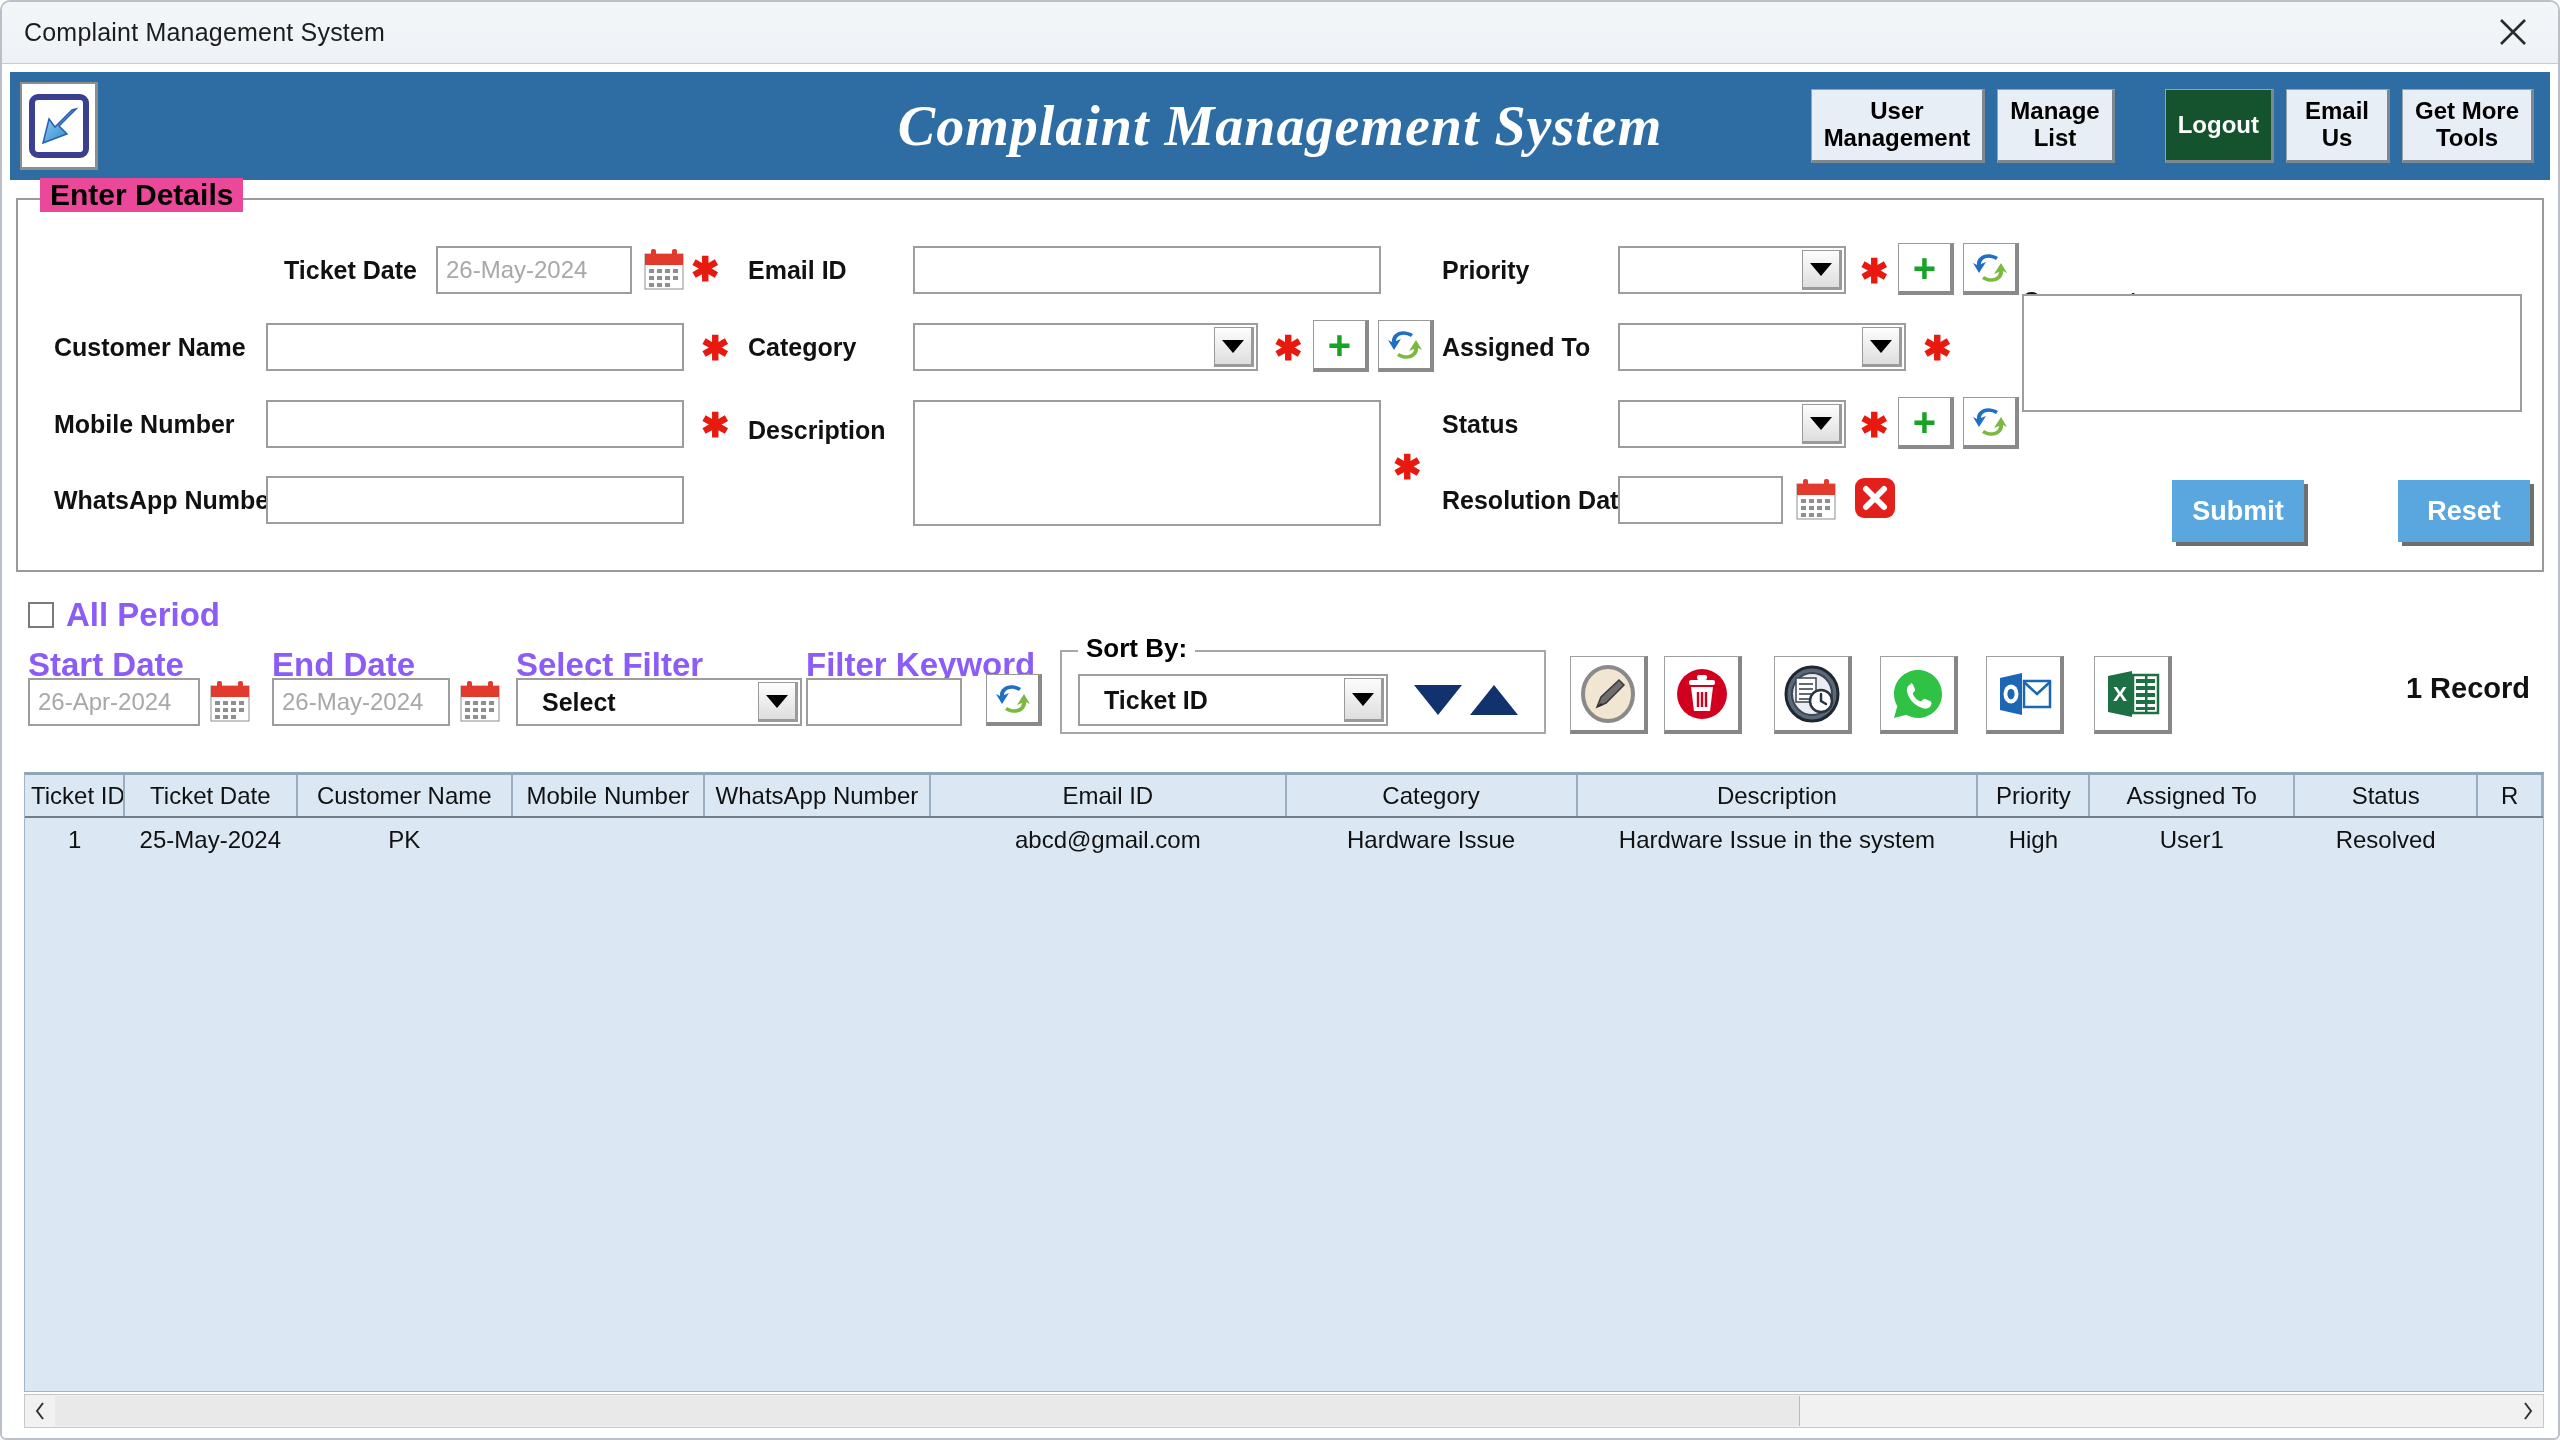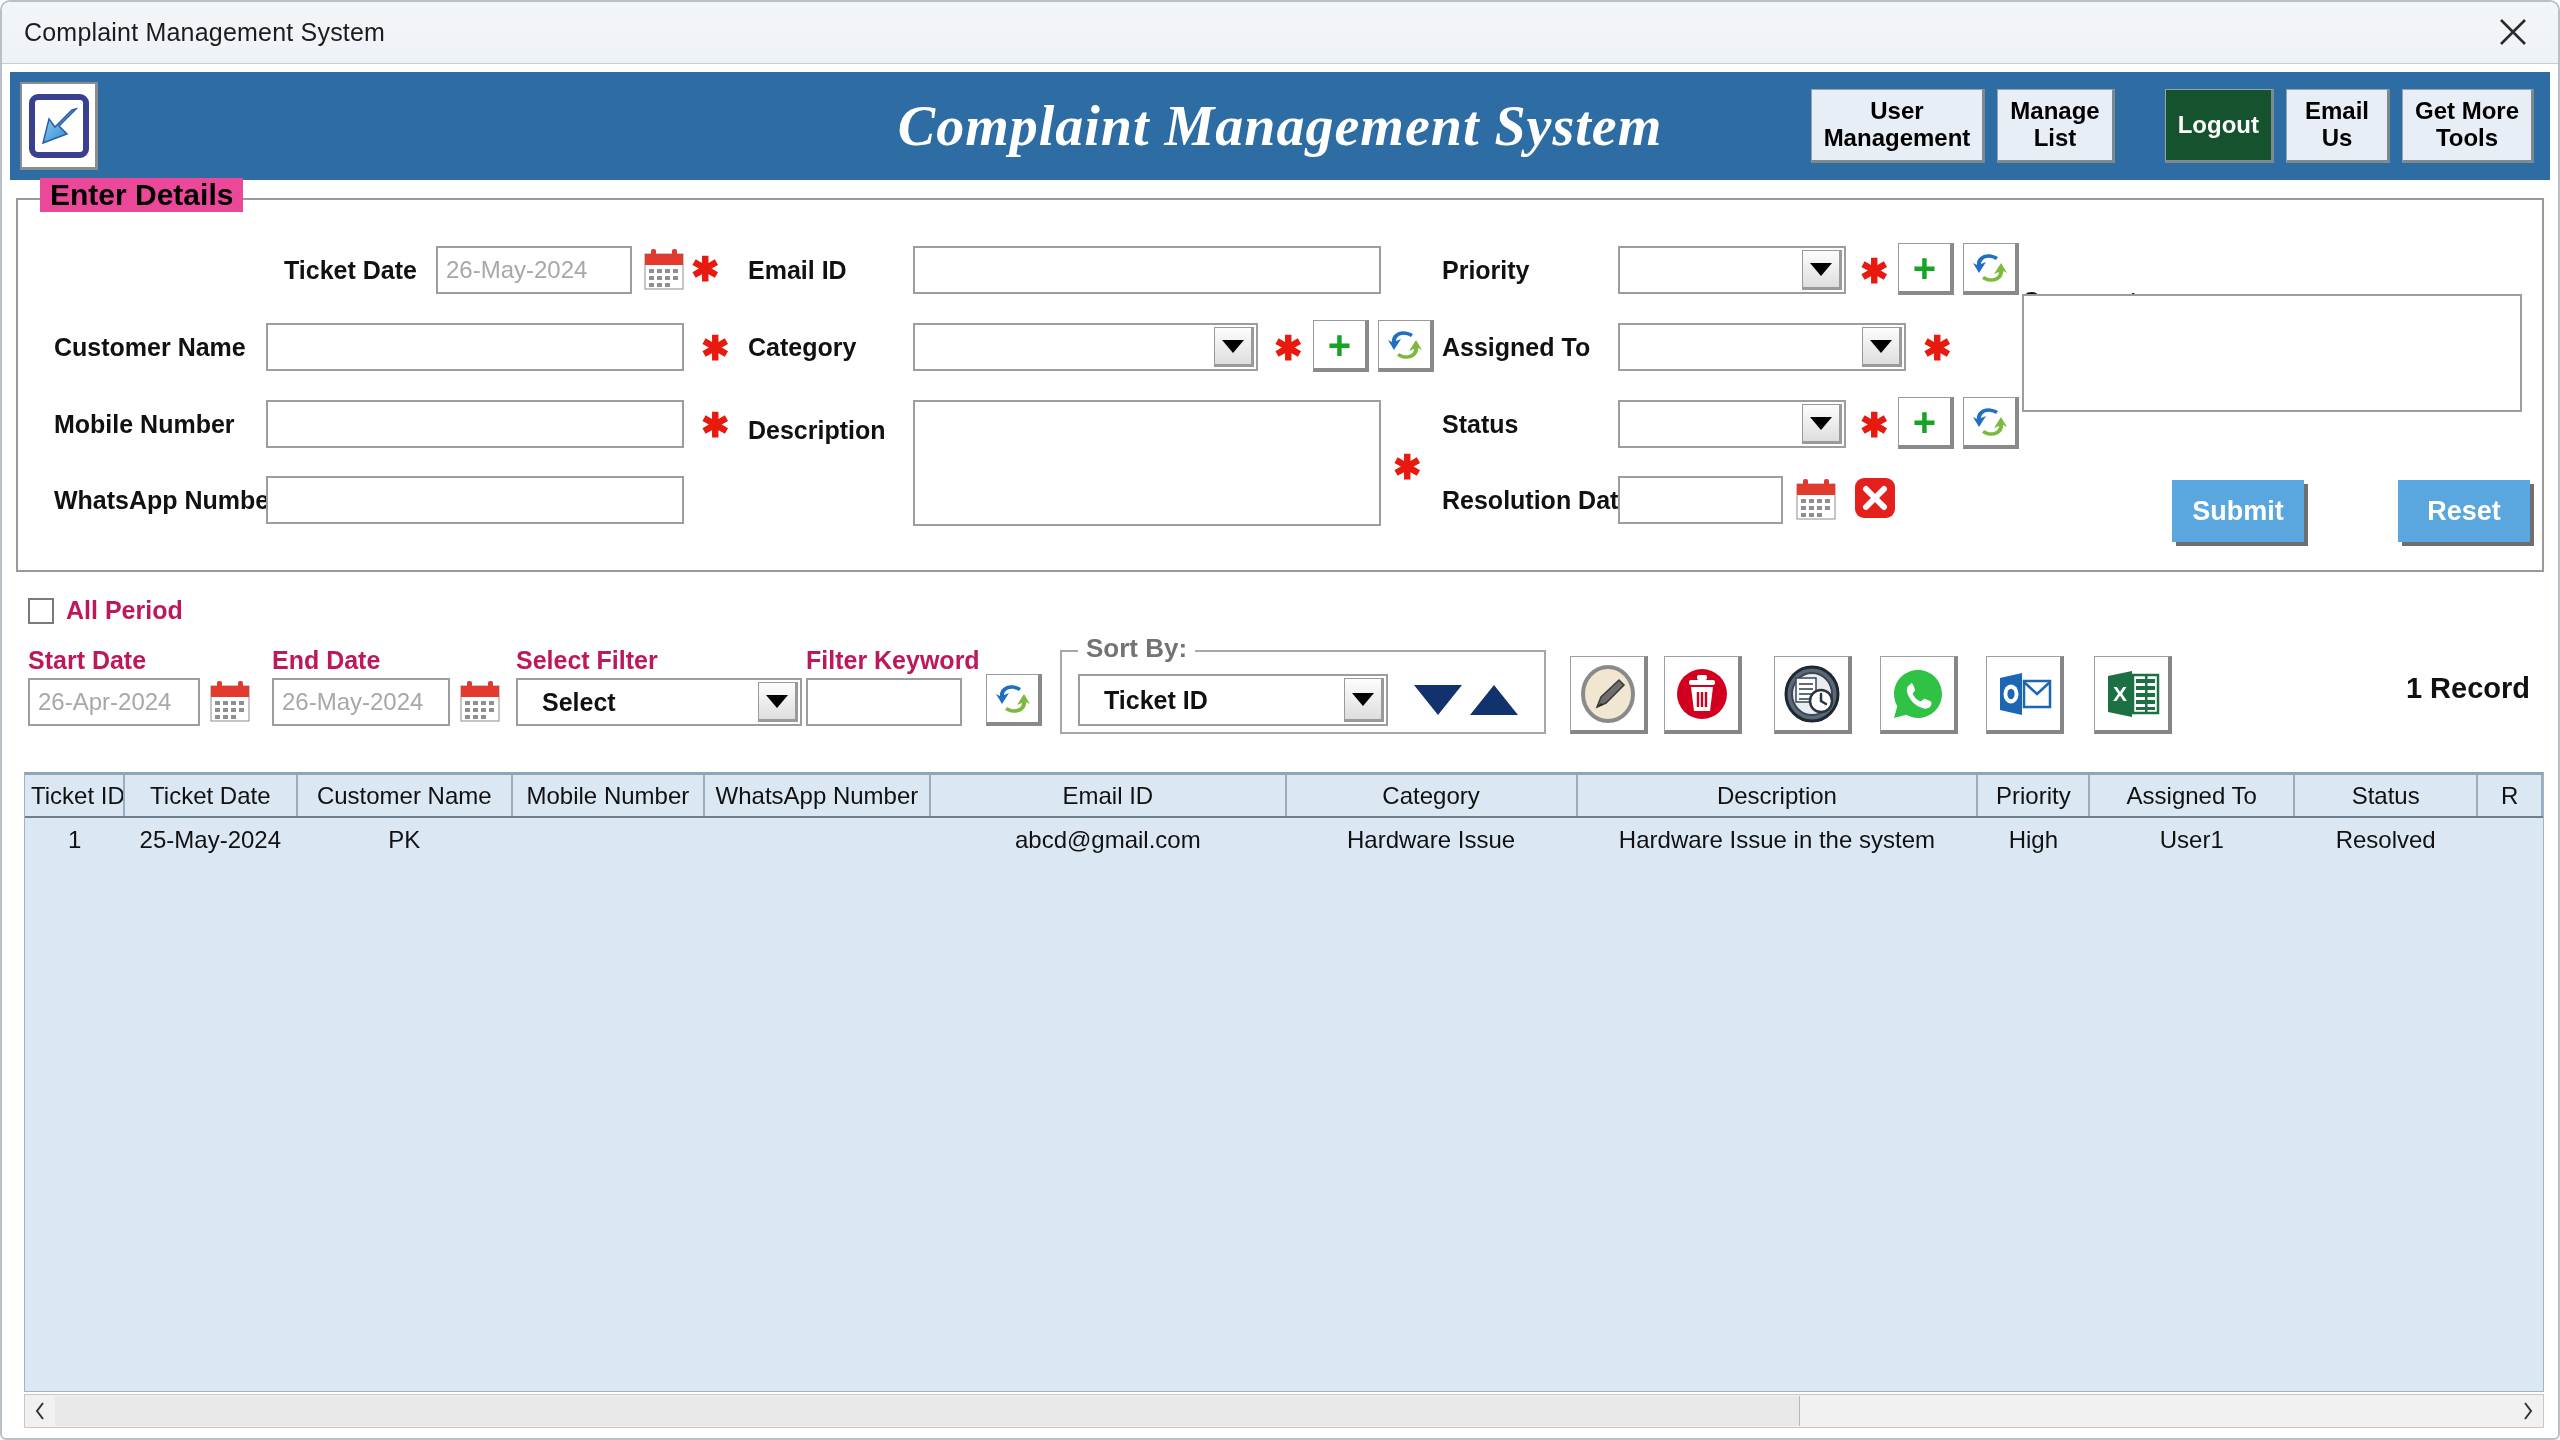--- a/index.html
+++ b/index.html
@@ -147,28 +147,28 @@
     display:flex; align-items:center; justify-content:center;
     box-shadow: 4px 4px 0 #6f6f6f;
   }
 
   
   .filterzone { position: relative; margin: 16px 14px 0 22px; height: 150px; }
   .chk {
     width: 26px; height: 26px; border: 2px solid #7b7b7b; background:#fff;
     display:inline-block; vertical-align:middle;
   }
-  .filt-label { font-size: 25px; font-weight:bold; color:#be185d; }
+  .filt-label { font-size: 33px; font-weight:bold; color:#8b5cf6; }
 
   .sortbox {
     position:absolute; border: 2px solid #a7a7a7;
   }
   .sort-legend {
     position:absolute; top:-19px; left: 16px; background:#fff; padding:0 8px;
-    font-size: 26px; font-weight:bold; color:#737373;
+    font-size: 26px; font-weight:bold; color:#000000;
   }
   .triup, .tridown {
     width:0;height:0;border-left:24px solid transparent;border-right:24px solid transparent;
   }
   .tridown { border-top: 30px solid #12326e; }
   .triup { border-bottom: 30px solid #12326e; }
 
   .toolbtn {
     width: 78px; height: 78px; background:#fff;
     border: 1px solid #a0a0a0;

